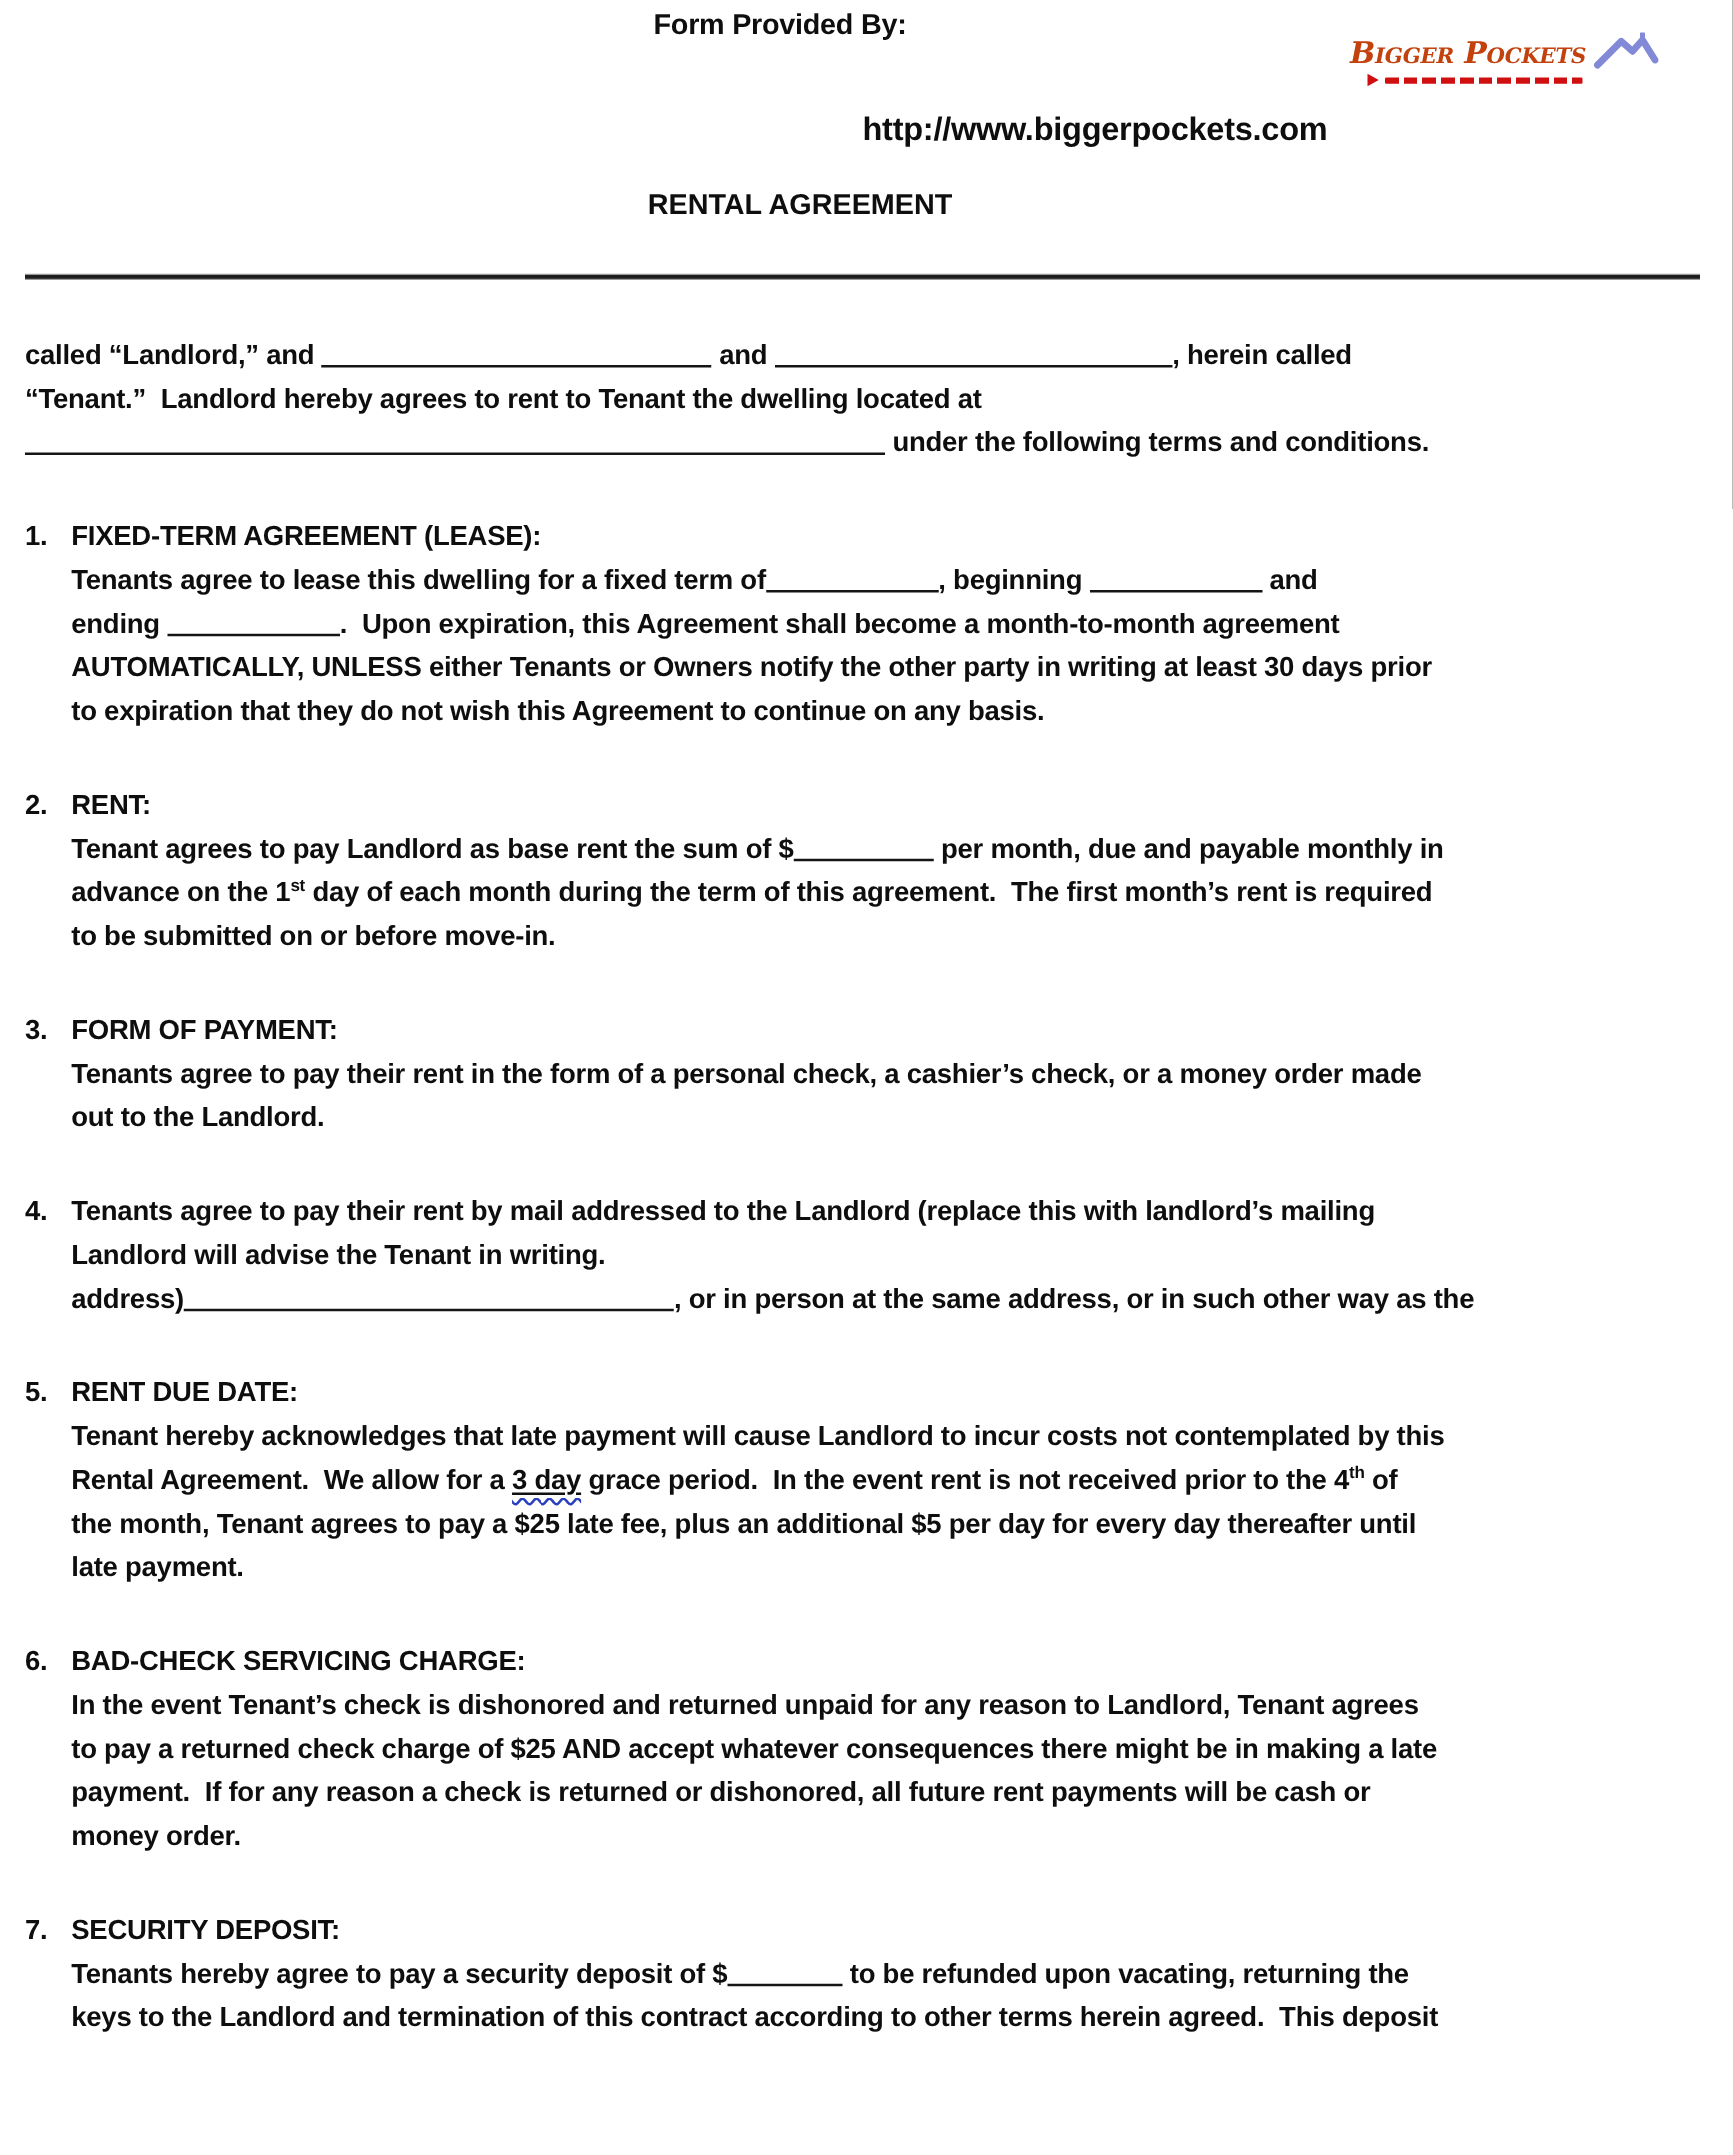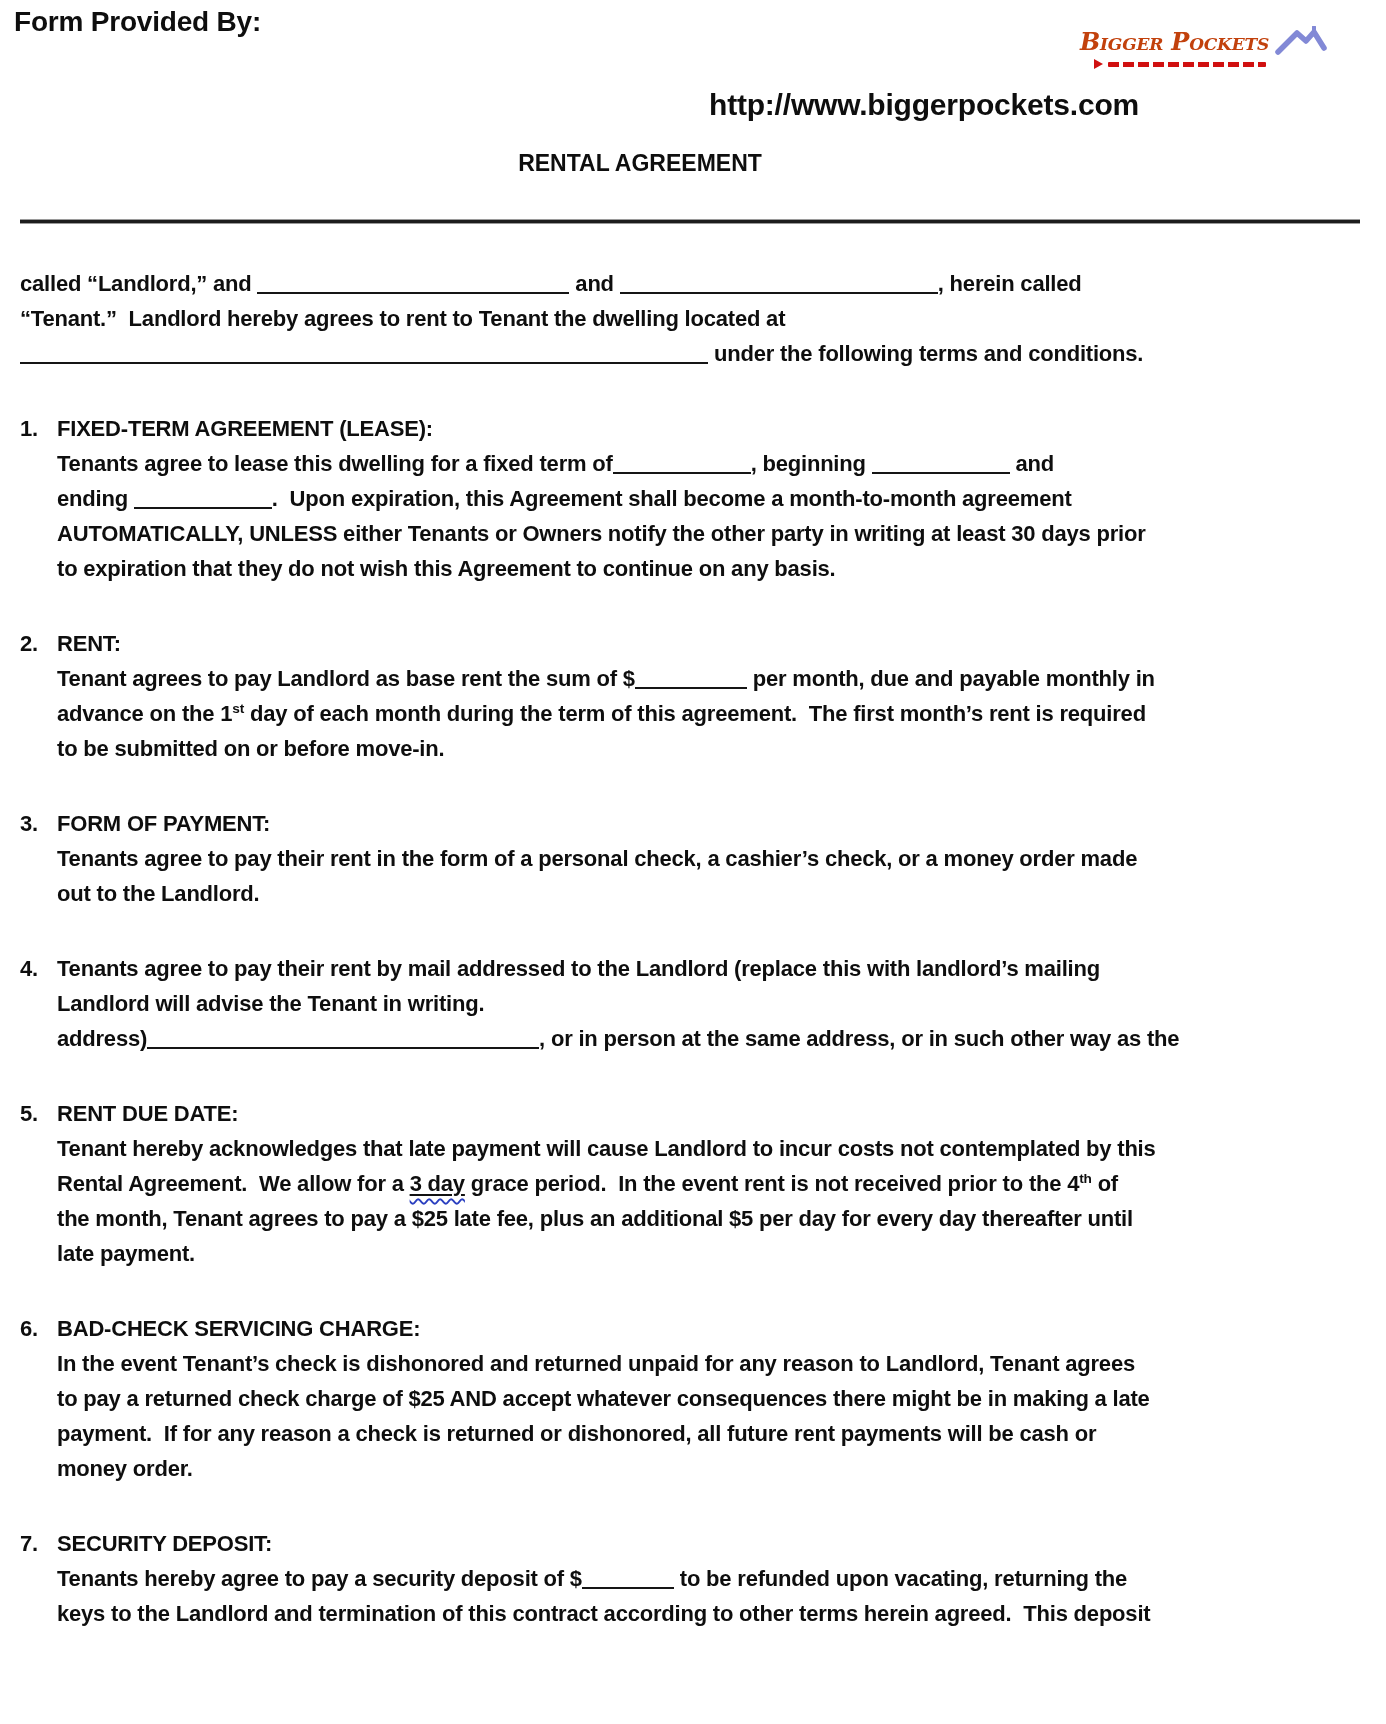--- a/index.html
+++ b/index.html
@@ -9,36 +9,36 @@
     background:#ffffff;
     overflow:hidden;
     font-family:"Liberation Sans",sans-serif;
     font-weight:bold;
     font-size:22px;
     color:#0e0e0e;
     letter-spacing:-0.2px;
   }
   
   .doc-header{position:relative;height:240px;}
-  .form-provided{position:absolute;top:6px;left:14px;width:1240px;text-align:left;font-size:28px;}
+  .form-provided{position:absolute;top:6px;left:4px;width:1240px;text-align:center;font-size:23px;}
   .logo{position:absolute;left:1080px;top:26px;width:260px;}
   .logo-row{display:flex;align-items:center;gap:6px;}
   .logo-text{
     font-family:"DejaVu Serif",serif;
     font-style:italic;font-weight:bold;
     font-variant:small-caps;
     font-size:24px;color:#c2410c;white-space:nowrap;
   }
   .roof{flex:0 0 auto;}
   .logo-tagline-row{display:flex;align-items:center;gap:5px;margin-top:3px;margin-left:14px;}
   .tag-arrow{width:0;height:0;border-top:5px solid transparent;border-bottom:5px solid transparent;border-left:9px solid #d01010;}
   .tag-strip{width:158px;height:5px;border-radius:1px;
     background:repeating-linear-gradient(90deg,#d01010 0 11px,rgba(208,16,16,0) 11px 15px);
     filter:blur(0.3px);}
-  .url{position:absolute;top:88px;left:709px;font-size:30px;white-space:pre;text-align:center;}
+  .url{position:absolute;top:88px;left:690px;font-size:26px;white-space:pre;text-align:center;}
   .title{position:absolute;top:150px;left:20px;width:1240px;text-align:center;font-size:23px;letter-spacing:0;}
   .rule{position:absolute;top:220px;left:20px;width:1340px;height:3px;background:#1d1d1d;
     box-shadow:0 1px 0 #9a9a9a,0 -1px 0 #9a9a9a;}
   
   .intro{margin:26px 0 0 20px;}
   .tline{white-space:pre;line-height:35px;height:35px;}
   .section{position:relative;margin:40px 0 0 20px;padding-left:37px;}
   .sec-num{position:absolute;left:0;top:0;line-height:35px;}
   .sec-head{line-height:35px;height:35px;white-space:pre;}
   .blank{

